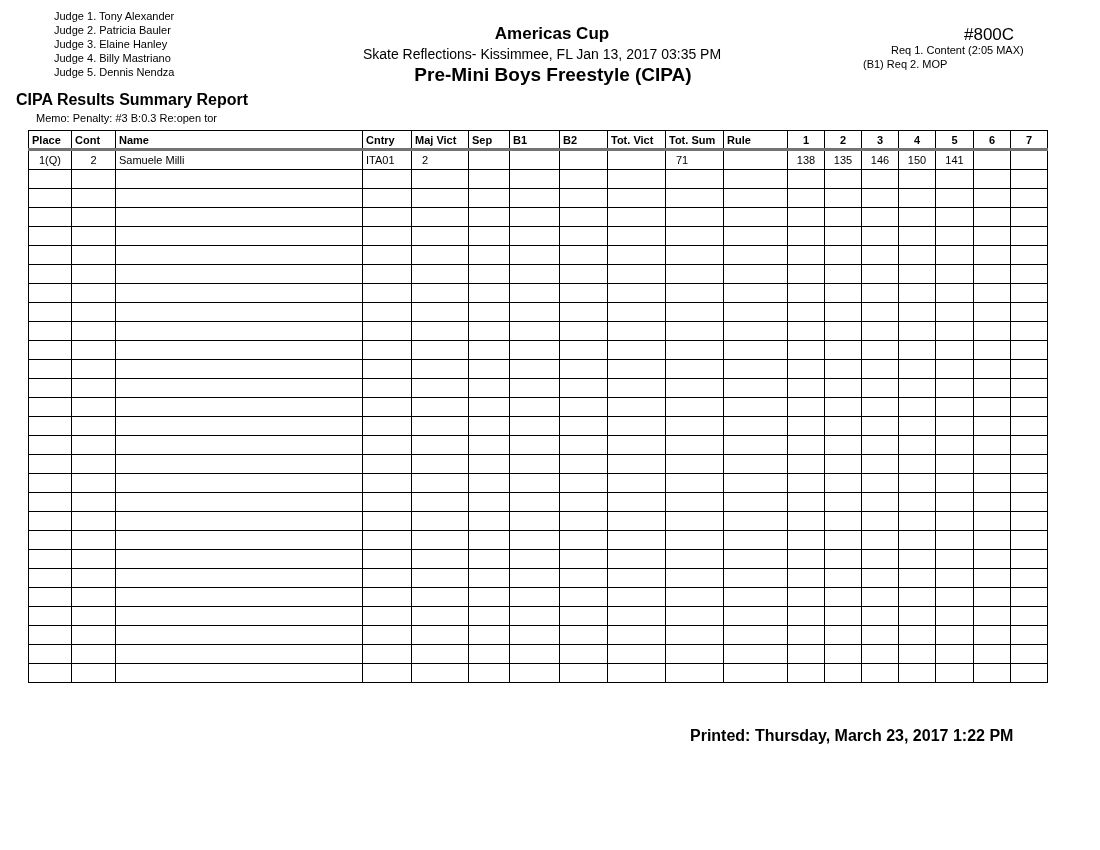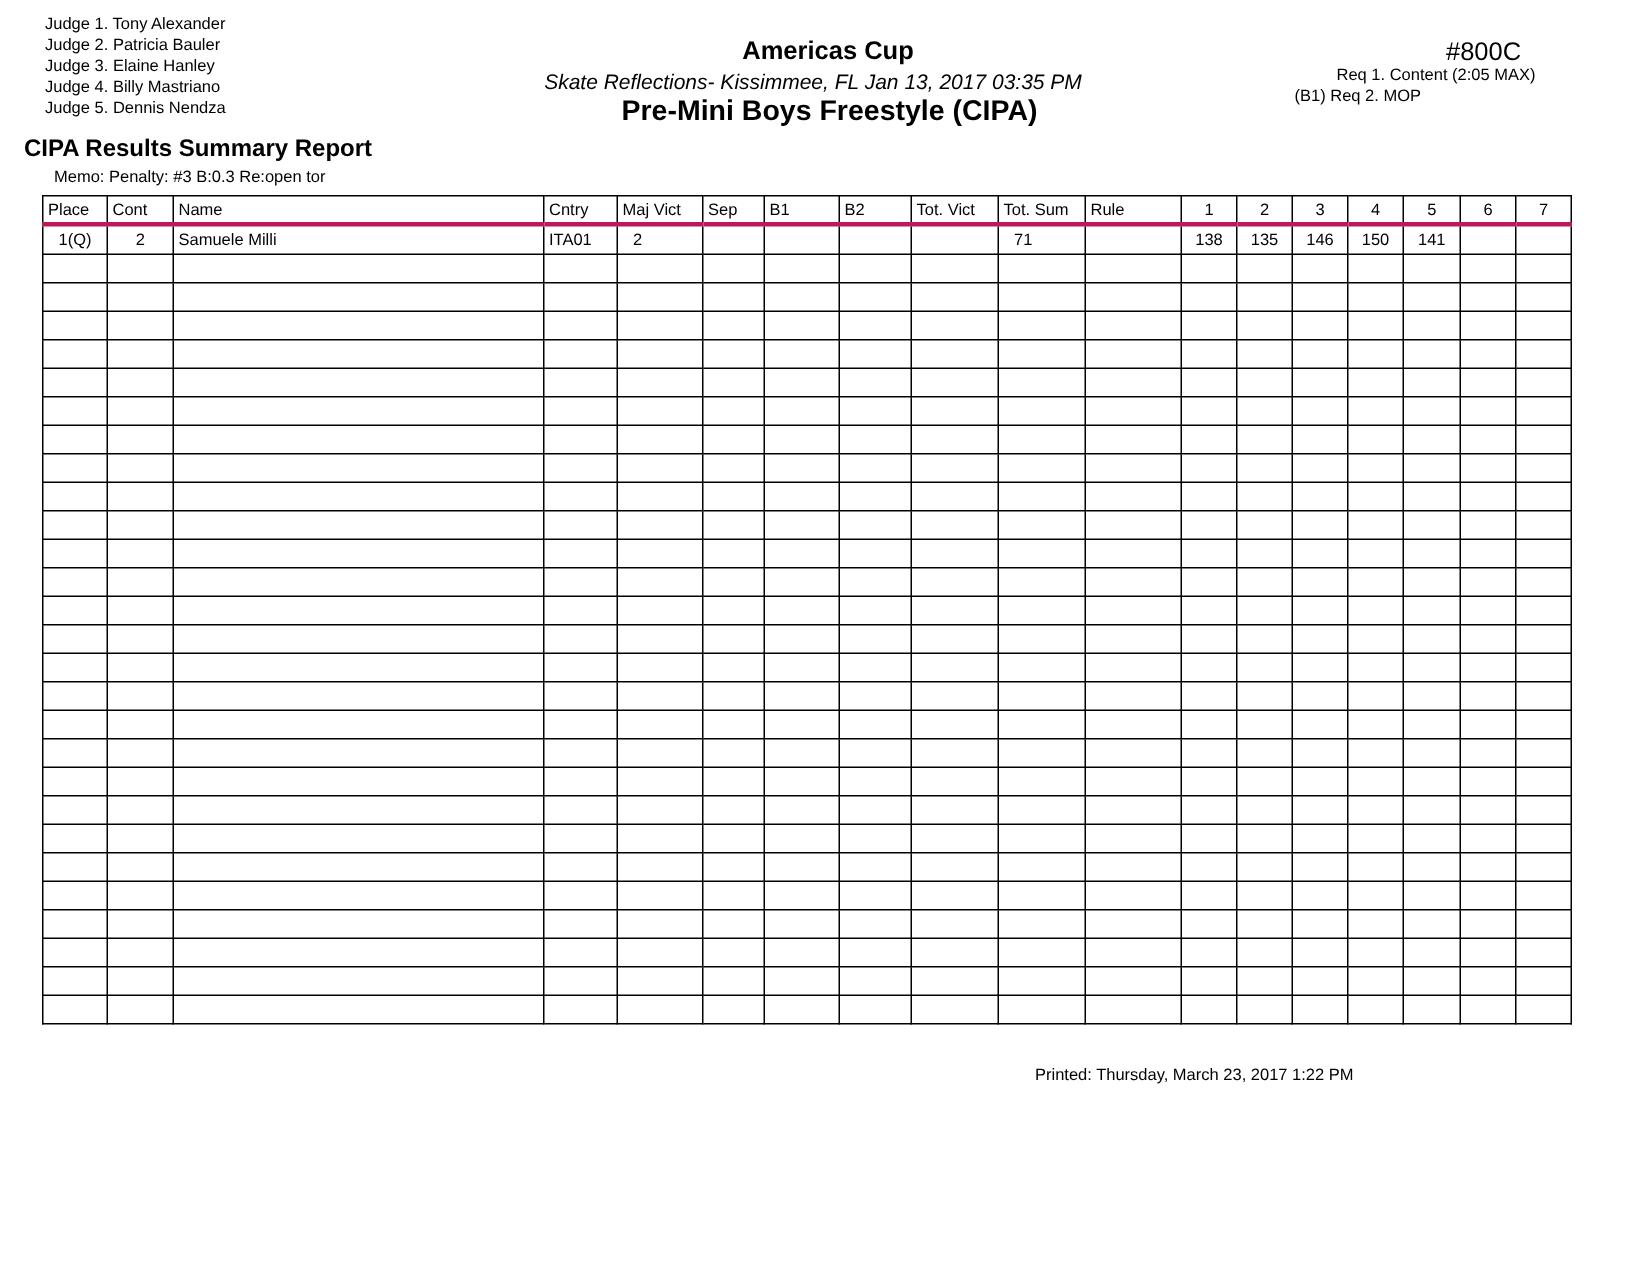--- a/index.html
+++ b/index.html
@@ -1,35 +1,35 @@
 <!DOCTYPE html>
 <html><head>
 <meta charset="utf-8">
 <style>
   html, body { margin:0; padding:0; background:#ffffff; }
   body { width:1100px; height:850px; position:relative; overflow:hidden;
          font-family:"Liberation Sans", sans-serif; color:#000; }
   .abs { position:absolute; white-space:nowrap; }
   .judges { left:30px; top:9px; font-size:11px; line-height:14px; }
-  .judge-line { display:block; }
+  .judge-line { display:block;margin-left:24px; }
   .title { top:24px; font-size:17px; font-weight:bold; left:0; width:1104px; text-align:center; }
-  .subtitle { top:46px; font-size:14px; left:0; width:1084px; text-align:center;font-style:italic; }
+  .subtitle { top:46px; font-size:14px; left:0; width:1084px; text-align:center; }
   .event { top:64px; font-size:19px; font-weight:bold; left:0; width:1106px; text-align:center; }
   .report { top:91px; font-size:16px; left:16px; width:1094px; text-align:left;font-weight:bold; }
   .code { left:964px; top:25px; font-size:17px; font-weight:normal; }
   .req1 { left:891px; top:44px; font-size:11px; }
   .req2 { left:863px; top:58px; font-size:11px; }
   .memo { left:36px; top:112px; font-size:11px; }
-  .printed { left:690px; top:711px; font-size:11px; }
+  .printed { left:690px; top:727px; font-size:16px;font-weight:bold; }
 
   table.results { position:absolute; left:28px; top:130px; border-collapse:collapse;
                   table-layout:fixed; font-size:11px; }
   table.results td, table.results th { border:1px solid #000; padding:0 3px; height:18px;
                   overflow:hidden; white-space:nowrap; font-weight:normal; }
-  table.results thead th { border-bottom:3px solid #be185d; height:17px; text-align:left; }
+  table.results thead th { border-bottom:3px solid #737373; height:17px; text-align:left;font-weight:bold; }
   .c { text-align:center !important; }
   .pad { padding-left:10px !important; }
 </style>
 </head>
 <body>
 
 <div class="abs judges">
   <span class="judge-line">Judge  1.  Tony Alexander</span>
   <span class="judge-line">Judge  2.  Patricia Bauler</span>
   <span class="judge-line">Judge  3.  Elaine Hanley</span>

